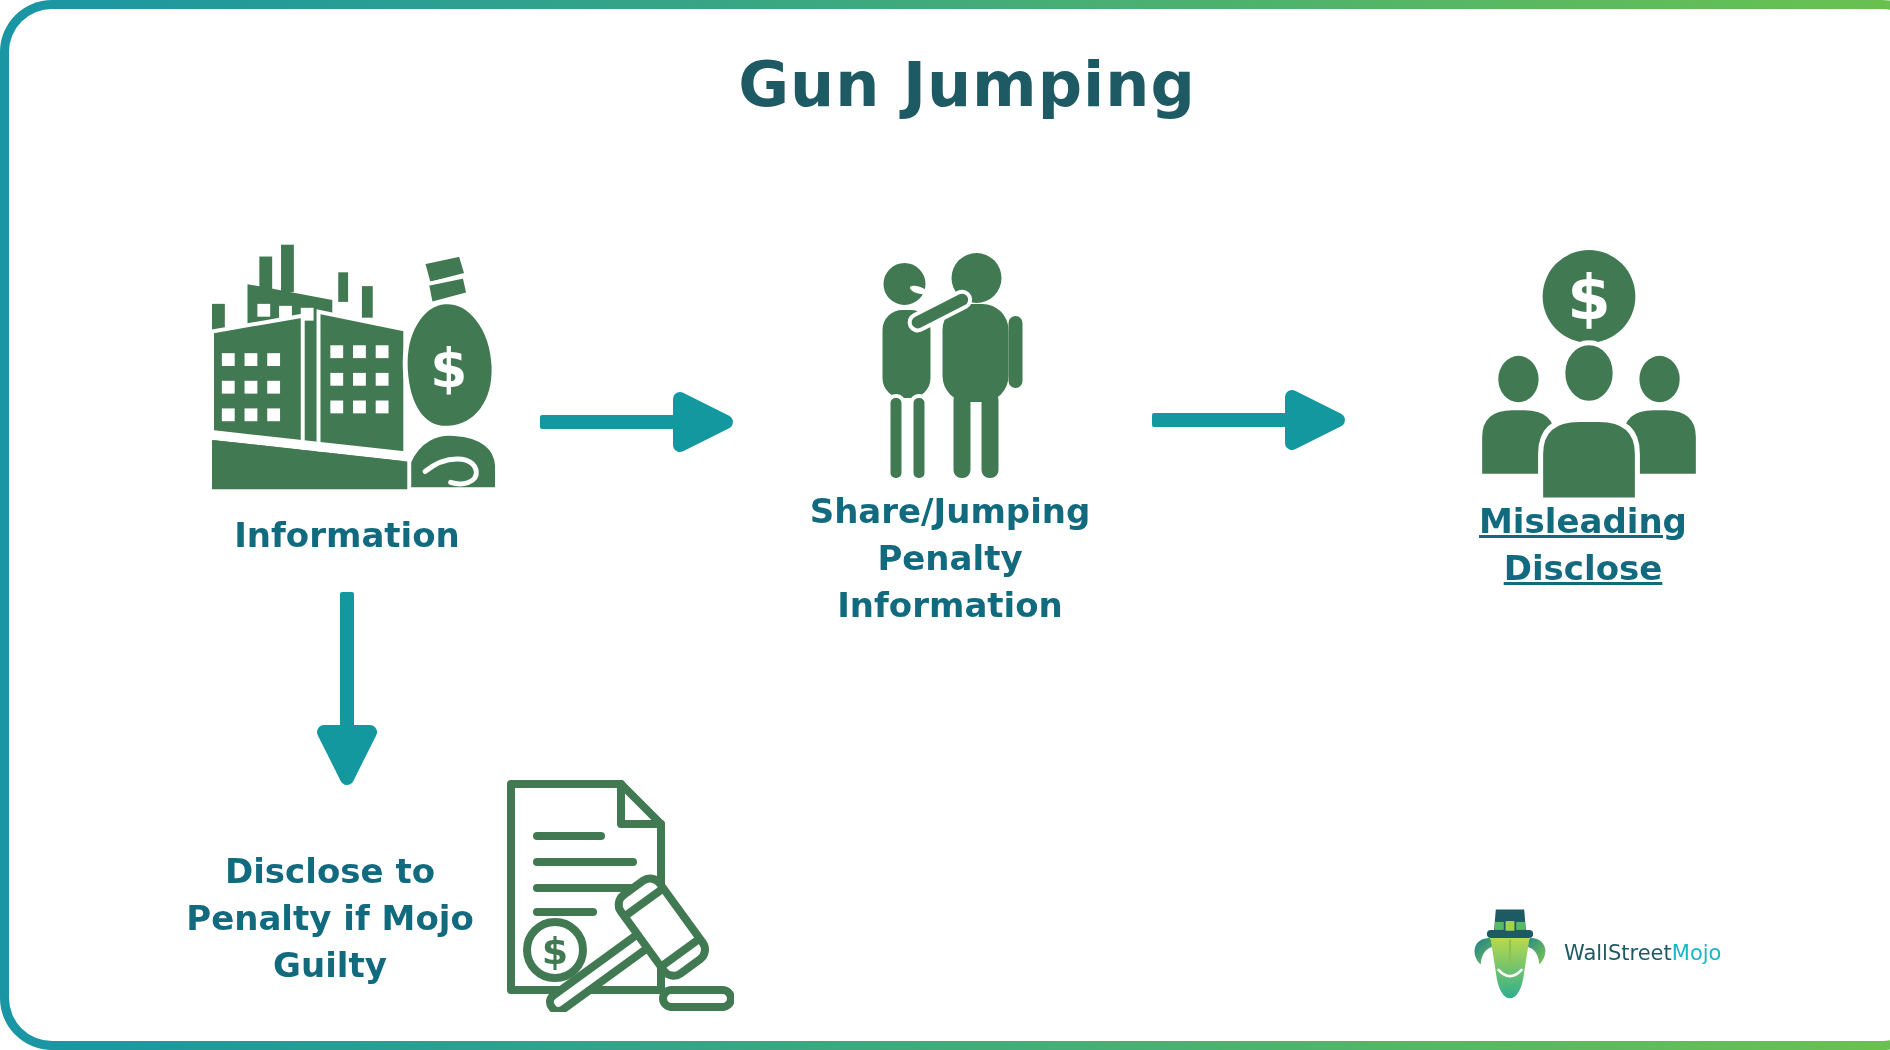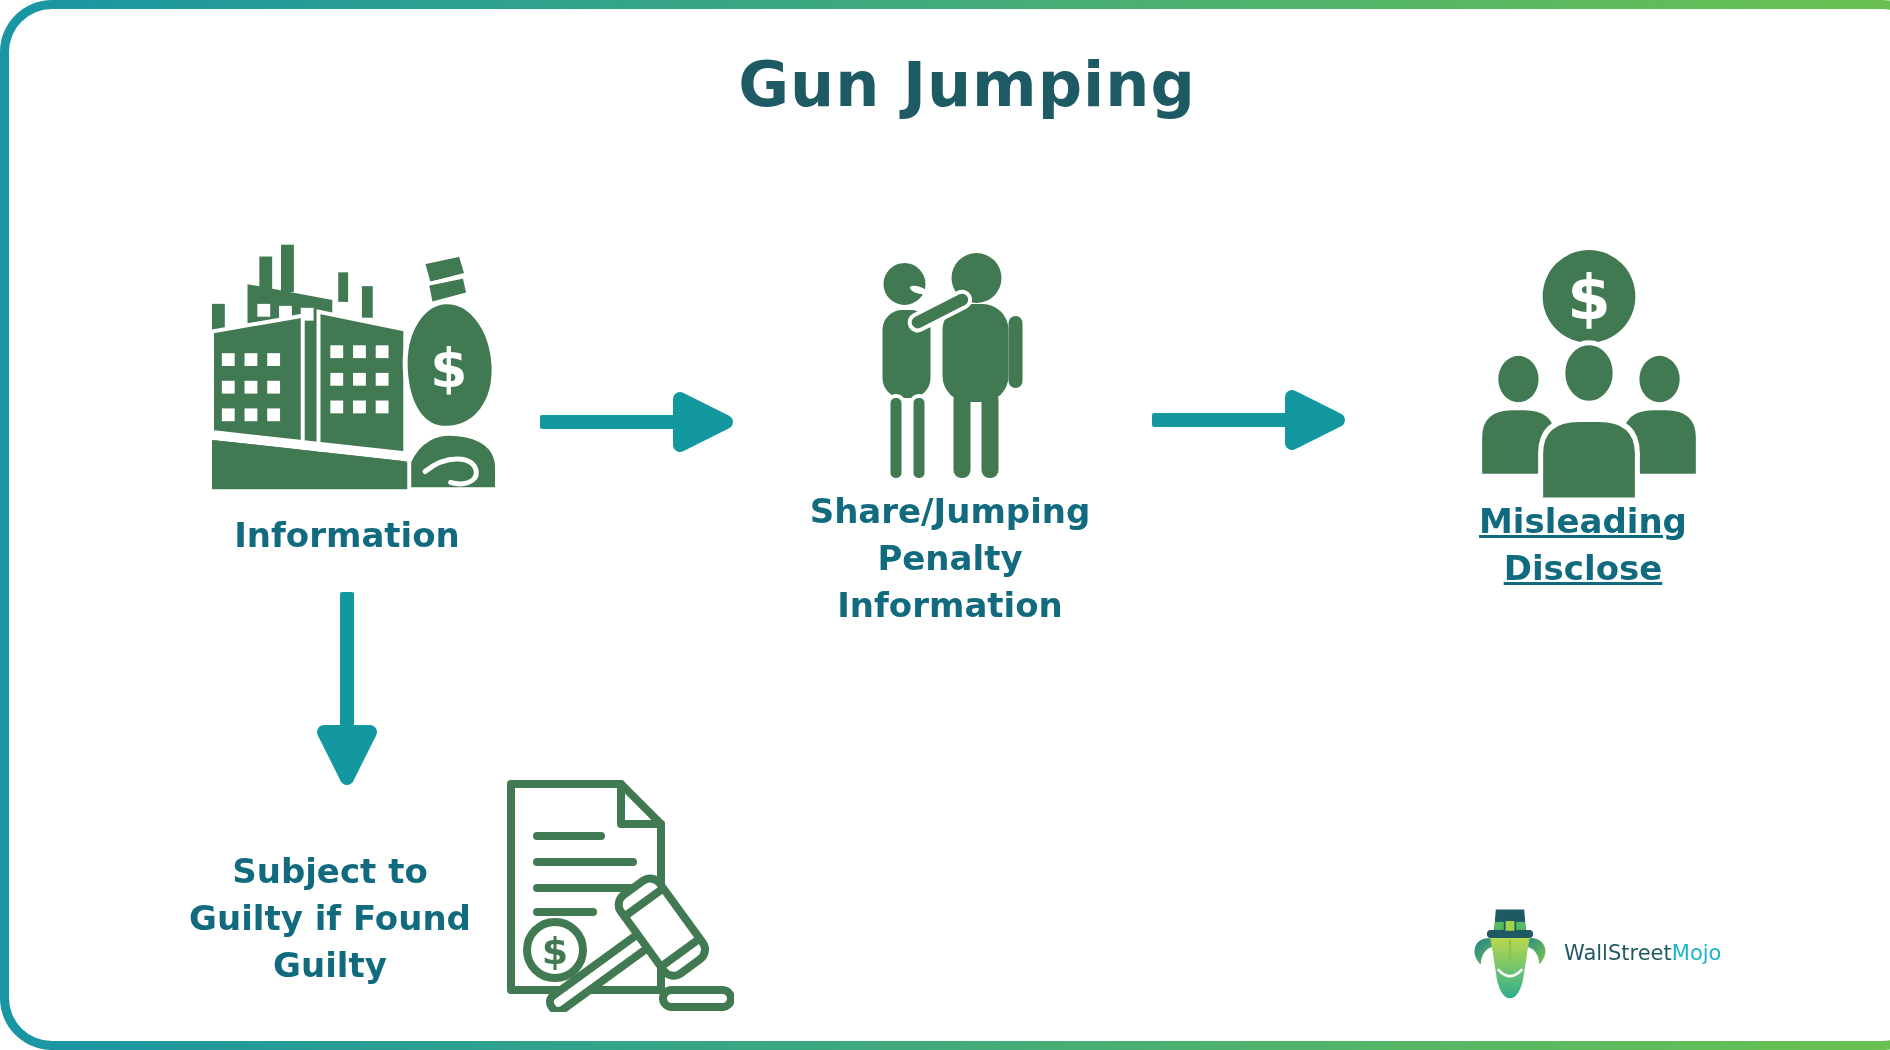--- a/index.html
+++ b/index.html
@@ -160,22 +160,22 @@
     <div>Misleading</div>
     <div>Disclose</div>
   </div>
 
   <svg class="ico arrow-down" viewBox="0 0 70 200">
     <rect x="28" y="2" width="14" height="142" rx="2" fill="#14989f"></rect>
     <polygon points="12,142 35,188 58,142" fill="#14989f" stroke="#14989f" stroke-width="14" stroke-linejoin="round"></polygon>
   </svg>
 
   <div class="label label-penalty">
-    <div>Subject to</div>
-    <div>Guilty if Found</div>
+    <div>Disclose to</div>
+    <div>Penalty if Mojo</div>
     <div>Guilty</div>
   </div>
 
   <svg class="ico icon-doc" viewBox="0 0 240 240">
     <g fill="none" stroke="#417a52" stroke-width="8" stroke-linejoin="round" stroke-linecap="round">
       <path d="M18,12 H128 L168,52 V218 H18 Z"></path>
       <path d="M128,12 V52 H168"></path>
       <path d="M44,64 H108"></path>
       <path d="M44,90 H140"></path>
       <path d="M44,116 H140"></path>

